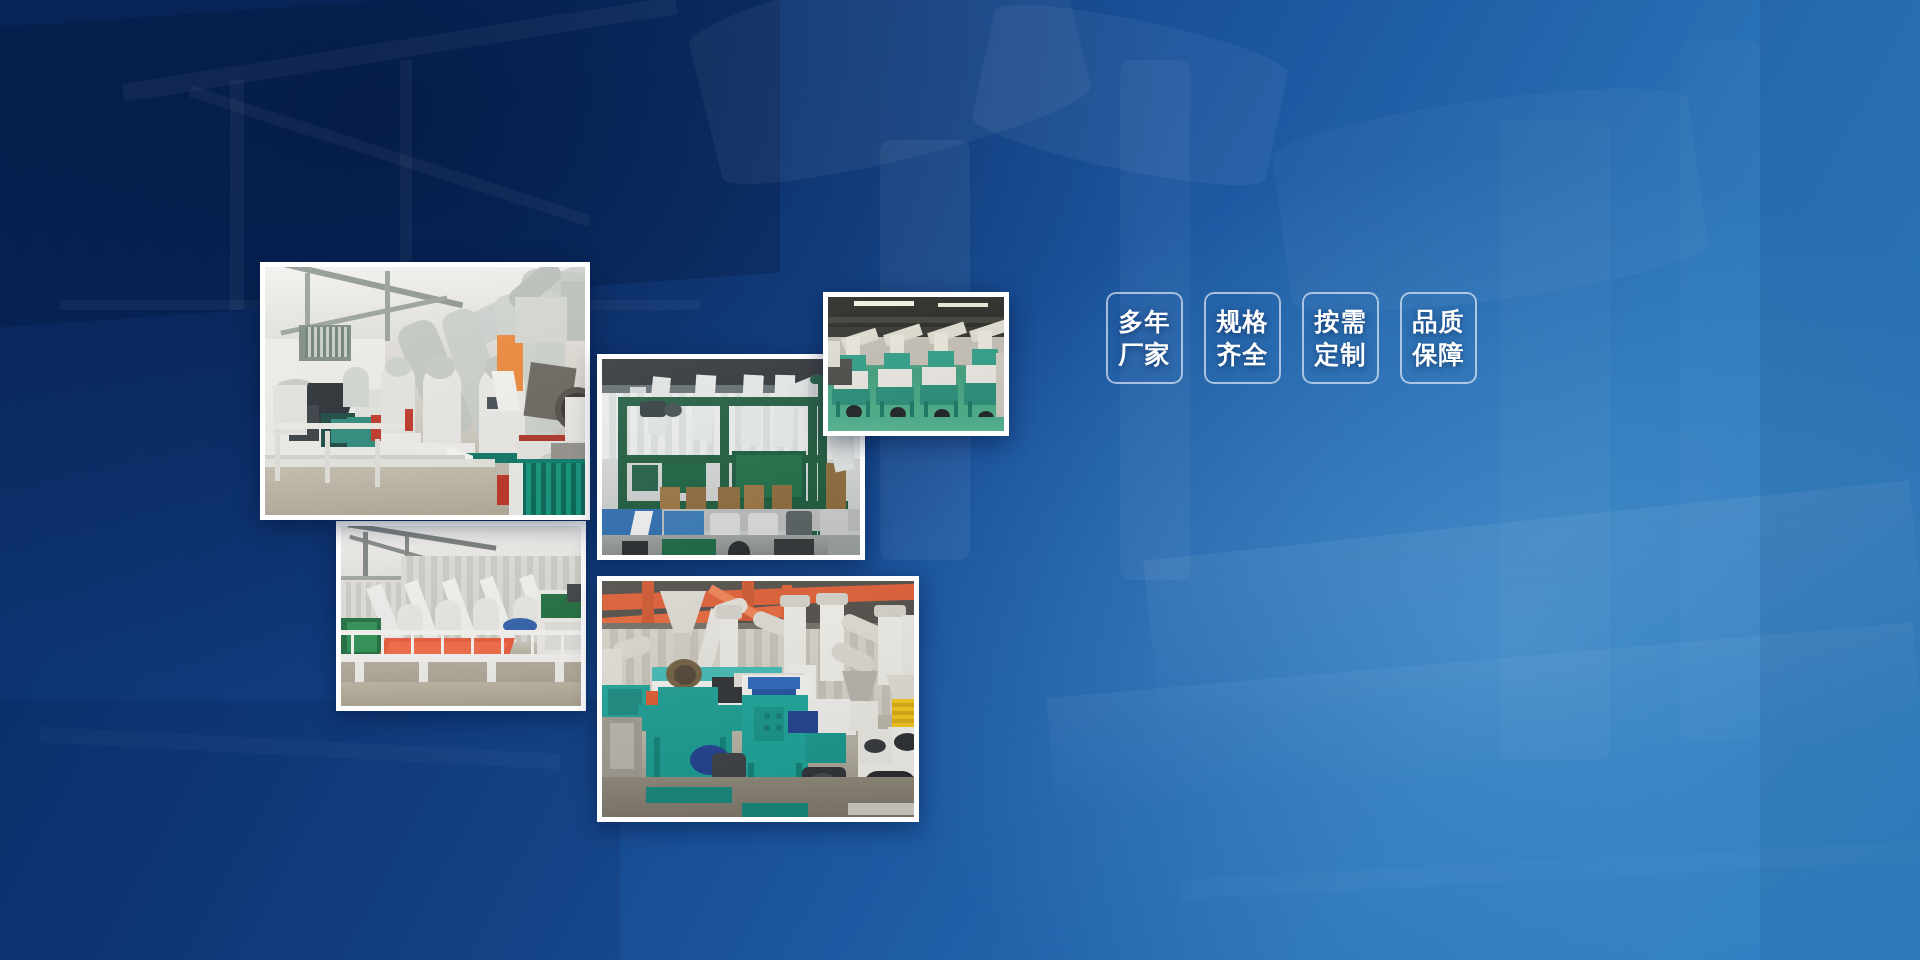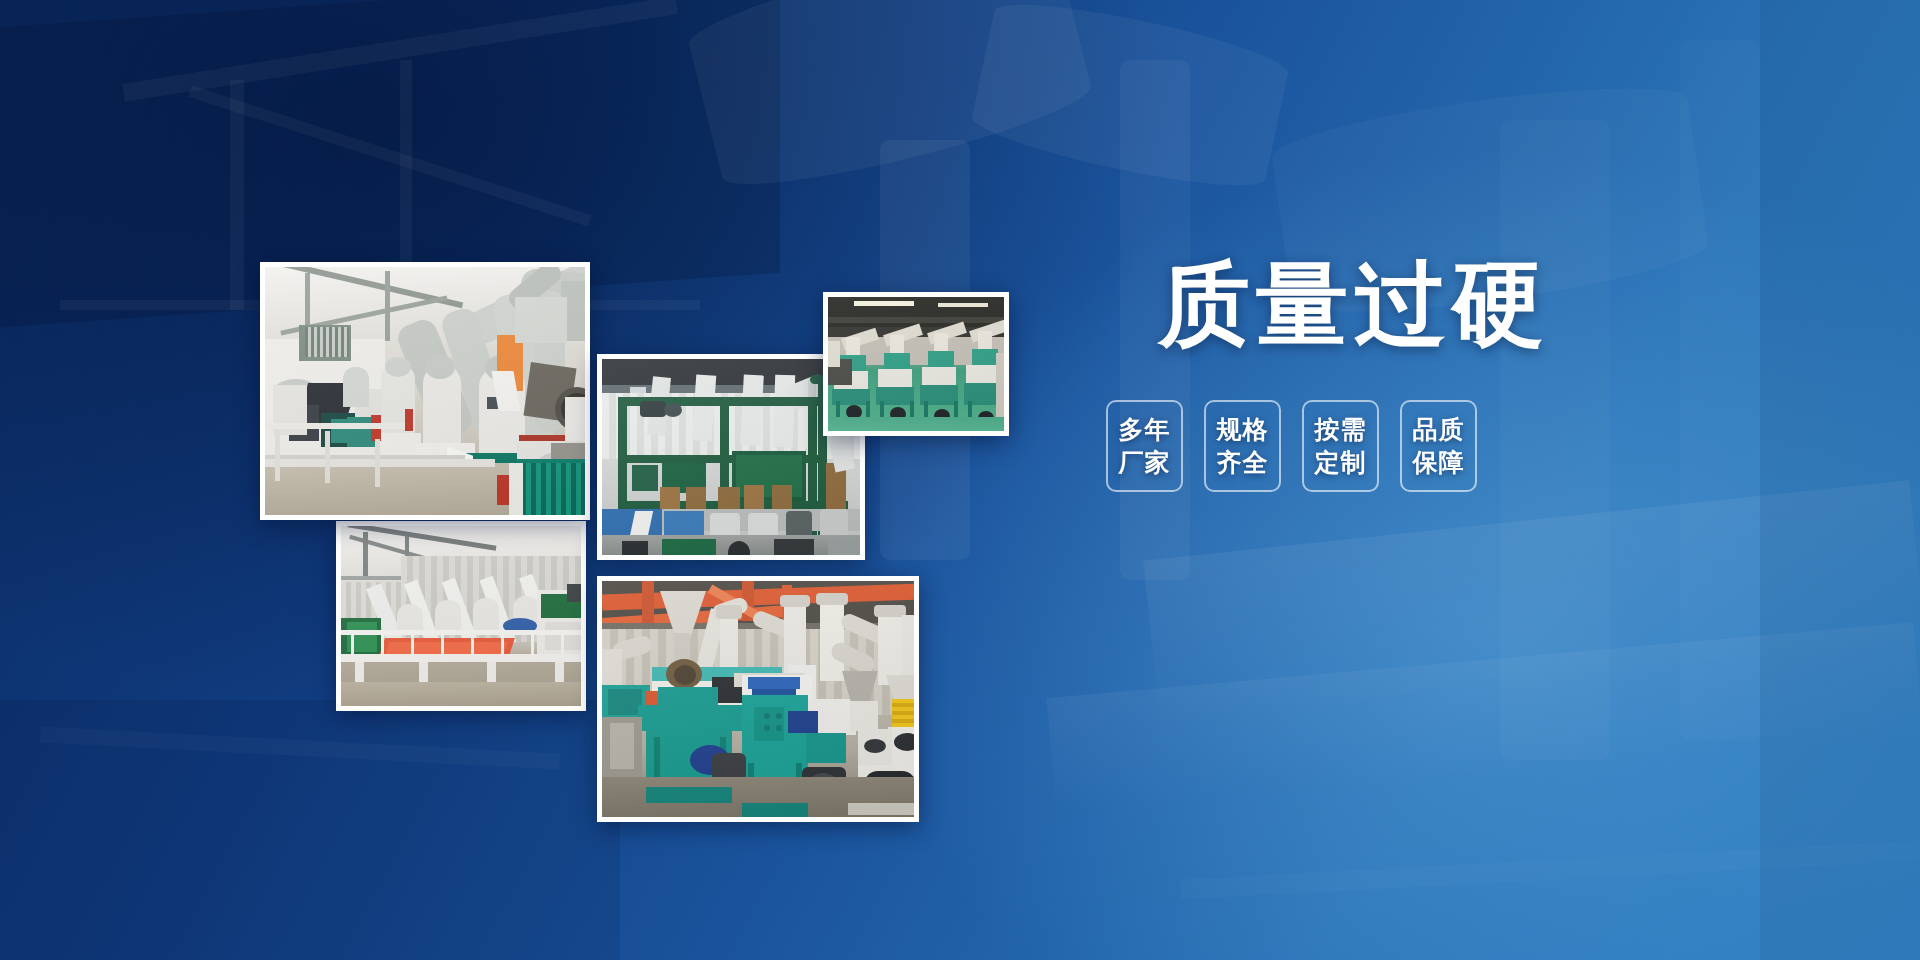--- a/index.html
+++ b/index.html
@@ -390,21 +390,20 @@
       <div class="ph" style="left:0;top:196px;width:322px;height:50px;background:linear-gradient(180deg,#8e8779,#7a7367);"></div>
       <div class="ph" style="left:44px;top:206px;width:86px;height:16px;background:#16867d;"></div>
       <div class="ph" style="left:140px;top:222px;width:66px;height:14px;background:#16867d;"></div>
       <div class="ph" style="left:246px;top:222px;width:76px;height:12px;background:#cfccc3;"></div>
       <div class="ph" style="inset:0;background:linear-gradient(170deg,rgba(255,255,255,.10),rgba(0,0,0,.08));"></div>
     </div>
   </div>
 
   <div id="copy">
 
-    <div class="headline hl2">质量过硬</div>
 
 
     <div id="badges">
       <div class="badge">
         <span>多年</span>
         <span>厂家</span>
       </div>
       <div class="badge">
         <span>规格</span>
         <span>齐全</span>

